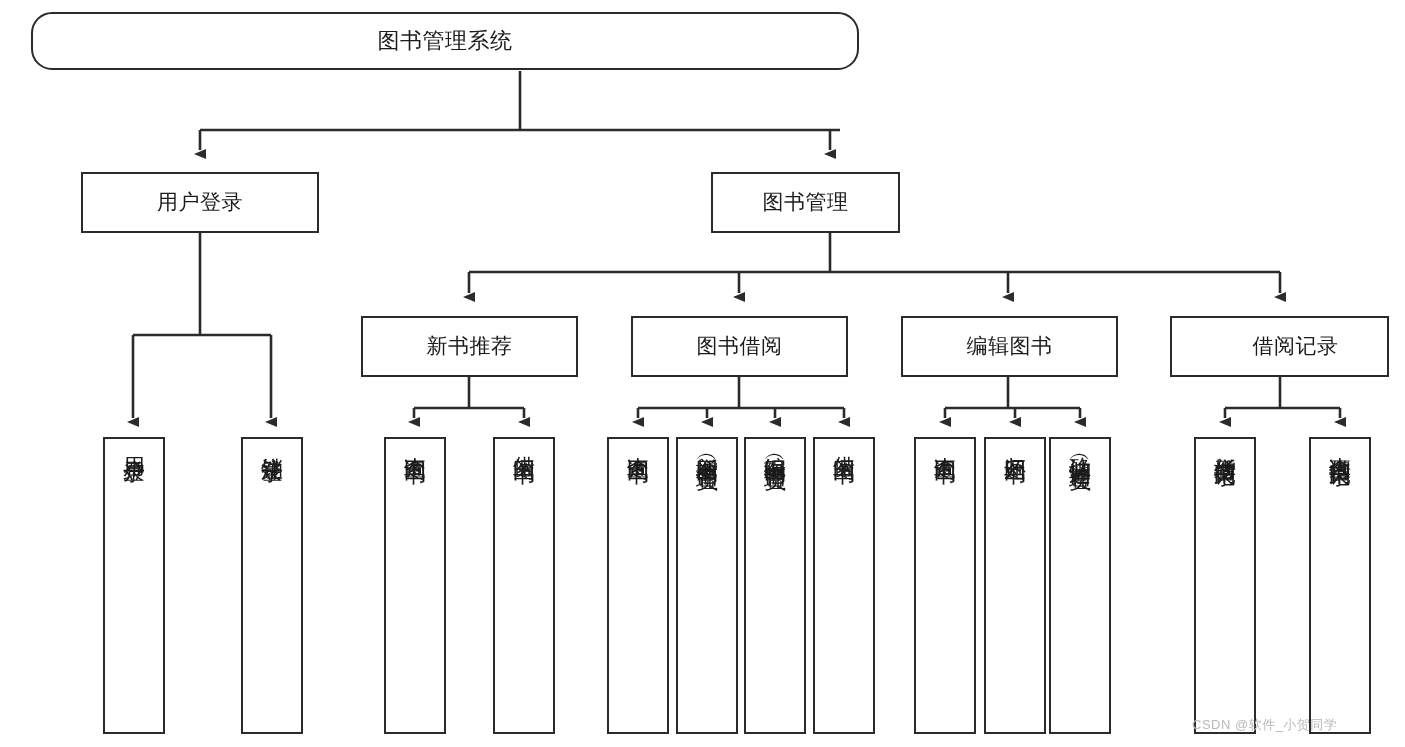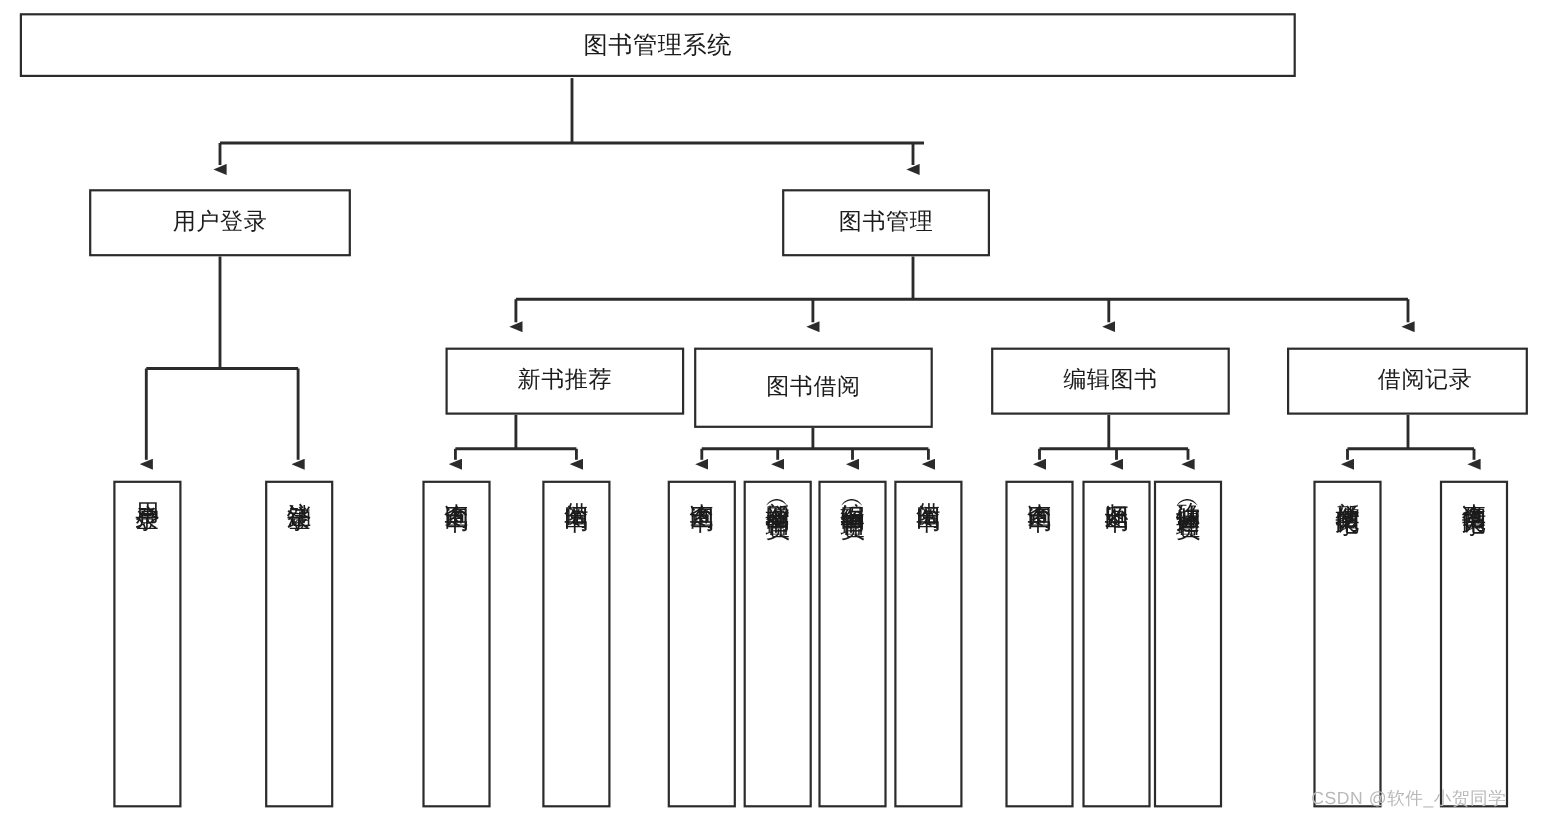--- a/index.html
+++ b/index.html
@@ -57,21 +57,21 @@
     writing-mode: vertical-rl;
     text-orientation: upright;
     font-size: 22px;
     line-height: 1.0;
     letter-spacing: 2px;
     height: auto;
     max-height: 100%;
   }
   .watermark {
     position: absolute;
-    font-size: 16px;
+    font-size: 13px;
     color: #b9b9b9;
     white-space: nowrap;
     letter-spacing: 0.5px;
   }
 </style>
 </head>
 <body>
 
 <div id="canvas">
 
@@ -118,35 +118,35 @@
       <path d="M1015,408 L1015,418" marker-end="url(#arrow)"></path>
       <path d="M1080,408 L1080,418" marker-end="url(#arrow)"></path>
 
       <path d="M1280,377 L1280,408"></path>
       <path d="M1225,408 L1340,408"></path>
       <path d="M1225,408 L1225,418" marker-end="url(#arrow)"></path>
       <path d="M1340,408 L1340,418" marker-end="url(#arrow)"></path>
     </g>
   </svg>
 
-  <div class="node horiz root" style="left:18px; top:12px; width:1160px; height:58px;">
+  <div class="node horiz root" style="left:31px; top:12px; width:828px; height:58px;border-radius:21px;">
     <span class="lbl">图书管理系统</span>
   </div>
 
   <div class="node horiz" style="left:81px; top:172px; width:238px; height:61px;">
     <span class="lbl">用户登录</span>
   </div>
   <div class="node horiz" style="left:711px; top:172px; width:189px; height:61px;">
     <span class="lbl">图书管理</span>
   </div>
 
-  <div class="node horiz" style="left:361px; top:316px; width:217px; height:61px;margin-left:44px;">
+  <div class="node horiz" style="left:361px; top:316px; width:217px; height:61px;">
     <span class="lbl">新书推荐</span>
   </div>
-  <div class="node horiz" style="left:631px; top:316px; width:217px; height:73px;">
+  <div class="node horiz" style="left:631px; top:316px; width:217px; height:61px;">
     <span class="lbl">图书借阅</span>
   </div>
   <div class="node horiz" style="left:901px; top:316px; width:217px; height:61px;">
     <span class="lbl">编辑图书</span>
   </div>
   <div class="node horiz" style="left:1170px; top:316px; width:219px; height:61px;padding-left:32px;">
     <span class="lbl">借阅记录</span>
   </div>
 
   <div class="node vert" style="left:103px; top:437px; width:62px; height:297px;">

